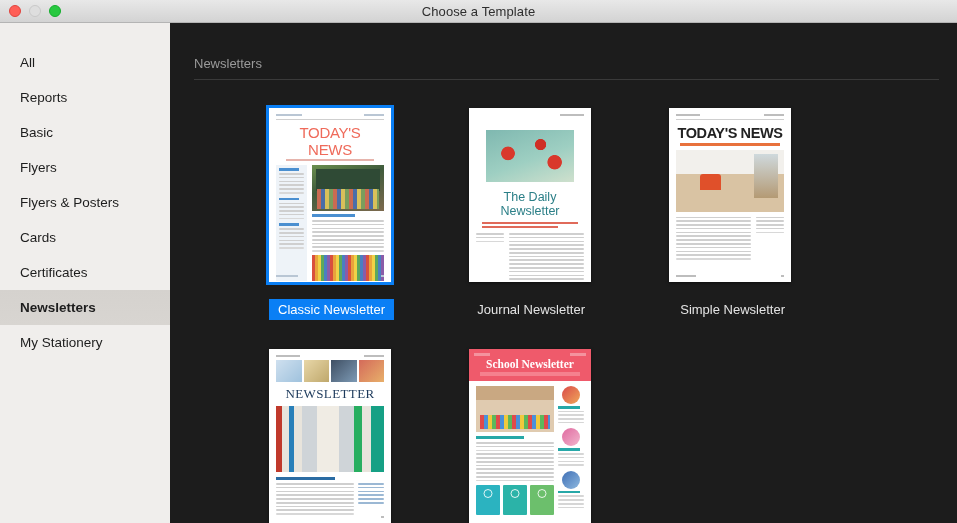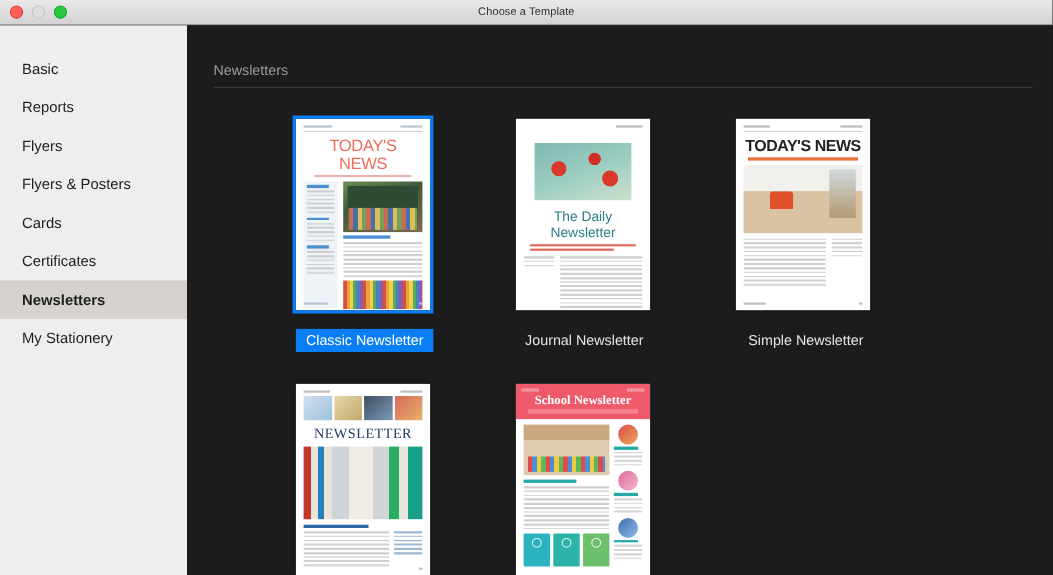--- a/index.html
+++ b/index.html
@@ -19,21 +19,21 @@
     display: flex; align-items: center;
     position: relative;
   }
   .lights { display: flex; gap: 8px; padding-left: 9px; align-items: center; }
   .light { width: 12px; height: 12px; border-radius: 50%; display: block; }
   .light.close { background: #ff5f57; border: 0.5px solid #e0443e; }
   .light.min { background: #dedede; border: 0.5px solid #c9c9c9; }
   .light.max { background: #28c840; border: 0.5px solid #14ae2d; }
   .win-title {
     position: absolute; left: 0; right: 0; text-align: center;
-    font-size: 10px; color: #2e2e2e; letter-spacing: 0.1px;
+    font-size: 13px; color: #2e2e2e; letter-spacing: 0.1px;
   }
 
   
   .body { flex: 1; display: flex; min-height: 0; }
 
   
   .sidebar {
     width: 170px; flex: 0 0 170px;
     background: #f0eeec;
     padding-top: 22px;
@@ -180,24 +180,27 @@
       <span class="light min"></span>
       <span class="light max"></span>
     </div>
     <div class="win-title">Choose a Template</div>
   </div>
 
   <div class="body">
 
     <div class="sidebar">
       <div class="side-item">
+          <span>All</span>
+        </div>
+      <div class="side-item">
+          <span>Reports</span>
+        </div>
+      <div class="side-item">
           <span>Basic</span>
-        </div>
-      <div class="side-item">
-          <span>Reports</span>
         </div>
       <div class="side-item">
           <span>Flyers</span>
         </div>
       <div class="side-item">
           <span>Flyers &amp; Posters</span>
         </div>
       <div class="side-item">
           <span>Cards</span>
         </div>

